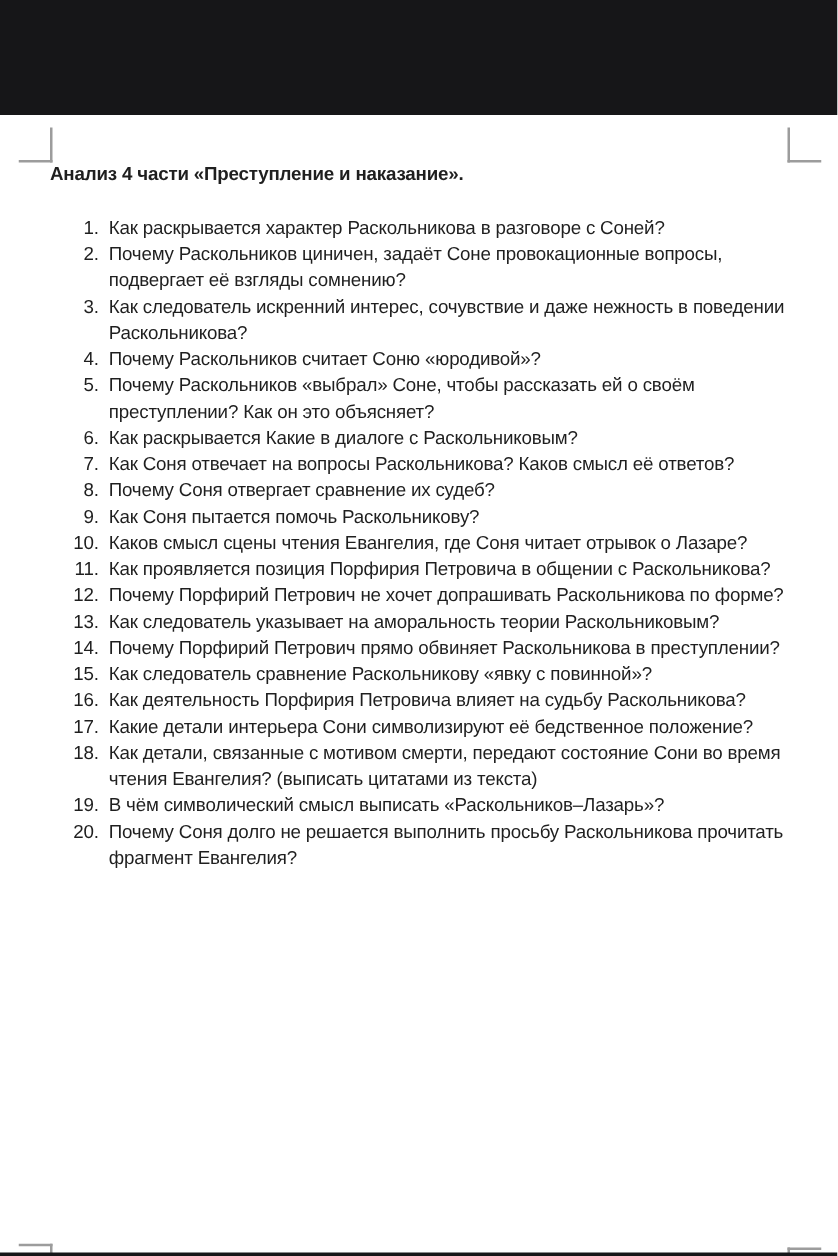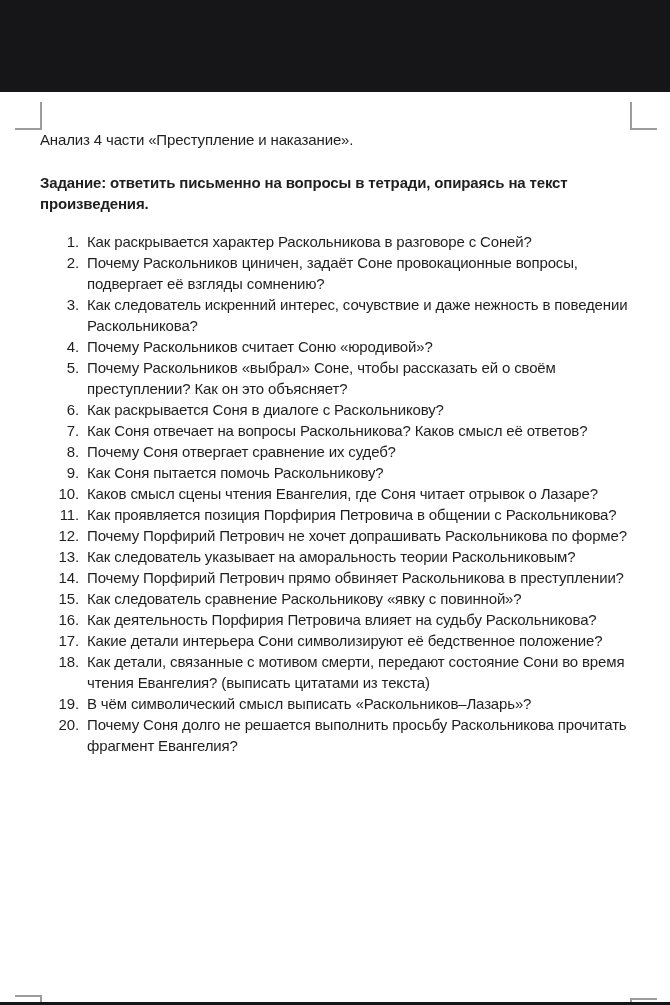--- a/index.html
+++ b/index.html
@@ -49,21 +49,21 @@
   .content {
     position: absolute;
     top: 37px;
     left: 40px;
     width: 612px;
   }
   .doc-title {
     margin: 0 0 22px 0;
     font-size: 15px;
     line-height: 21px;
-    font-weight: 400;
+    font-weight: 700;
     letter-spacing: -0.15px;
     max-width: 575px;
   }
   .doc-task {
     margin: 0 0 17px 0;
     font-size: 15px;
     line-height: 21px;
     font-weight: 600;
     letter-spacing: -0.15px;
     max-width: 575px;
@@ -98,28 +98,27 @@
 <div class="top-bar"></div>
 
 <div class="page">
   <div class="crop tl"></div>
   <div class="crop tr"></div>
   <div class="crop bl"></div>
   <div class="crop br"></div>
 
   <div class="content">
     <p class="doc-title">Анализ 4 части «Преступление и наказание».</p>
-    <p class="doc-task">Задание: ответить письменно на вопросы в тетради, опираясь на текст произведения.</p>
     <ol class="questions">
         <li>Как раскрывается характер Раскольникова в разговоре с Соней?</li>
         <li>Почему Раскольников циничен, задаёт Соне провокационные вопросы, подвергает её взгляды сомнению?</li>
         <li>Как следователь искренний интерес, сочувствие и даже нежность в поведении Раскольникова?</li>
         <li>Почему Раскольников считает Соню «юродивой»?</li>
         <li>Почему Раскольников «выбрал» Соне, чтобы рассказать ей о своём преступлении? Как он это объясняет?</li>
-        <li>Как раскрывается Соня в диалоге с Раскольникову?</li>
+        <li>Как раскрывается Какие в диалоге с Раскольниковым?</li>
         <li>Как Соня отвечает на вопросы Раскольникова? Каков смысл её ответов?</li>
         <li>Почему Соня отвергает сравнение их судеб?</li>
         <li>Как Соня пытается помочь Раскольникову?</li>
         <li>Каков смысл сцены чтения Евангелия, где Соня читает отрывок о Лазаре?</li>
         <li>Как проявляется позиция Порфирия Петровича в общении с Раскольникова?</li>
         <li>Почему Порфирий Петрович не хочет допрашивать Раскольникова по форме?</li>
         <li>Как следователь указывает на аморальность теории Раскольниковым?</li>
         <li>Почему Порфирий Петрович прямо обвиняет Раскольникова в преступлении?</li>
         <li>Как следователь сравнение Раскольникову «явку с повинной»?</li>
         <li>Как деятельность Порфирия Петровича влияет на судьбу Раскольникова?</li>

